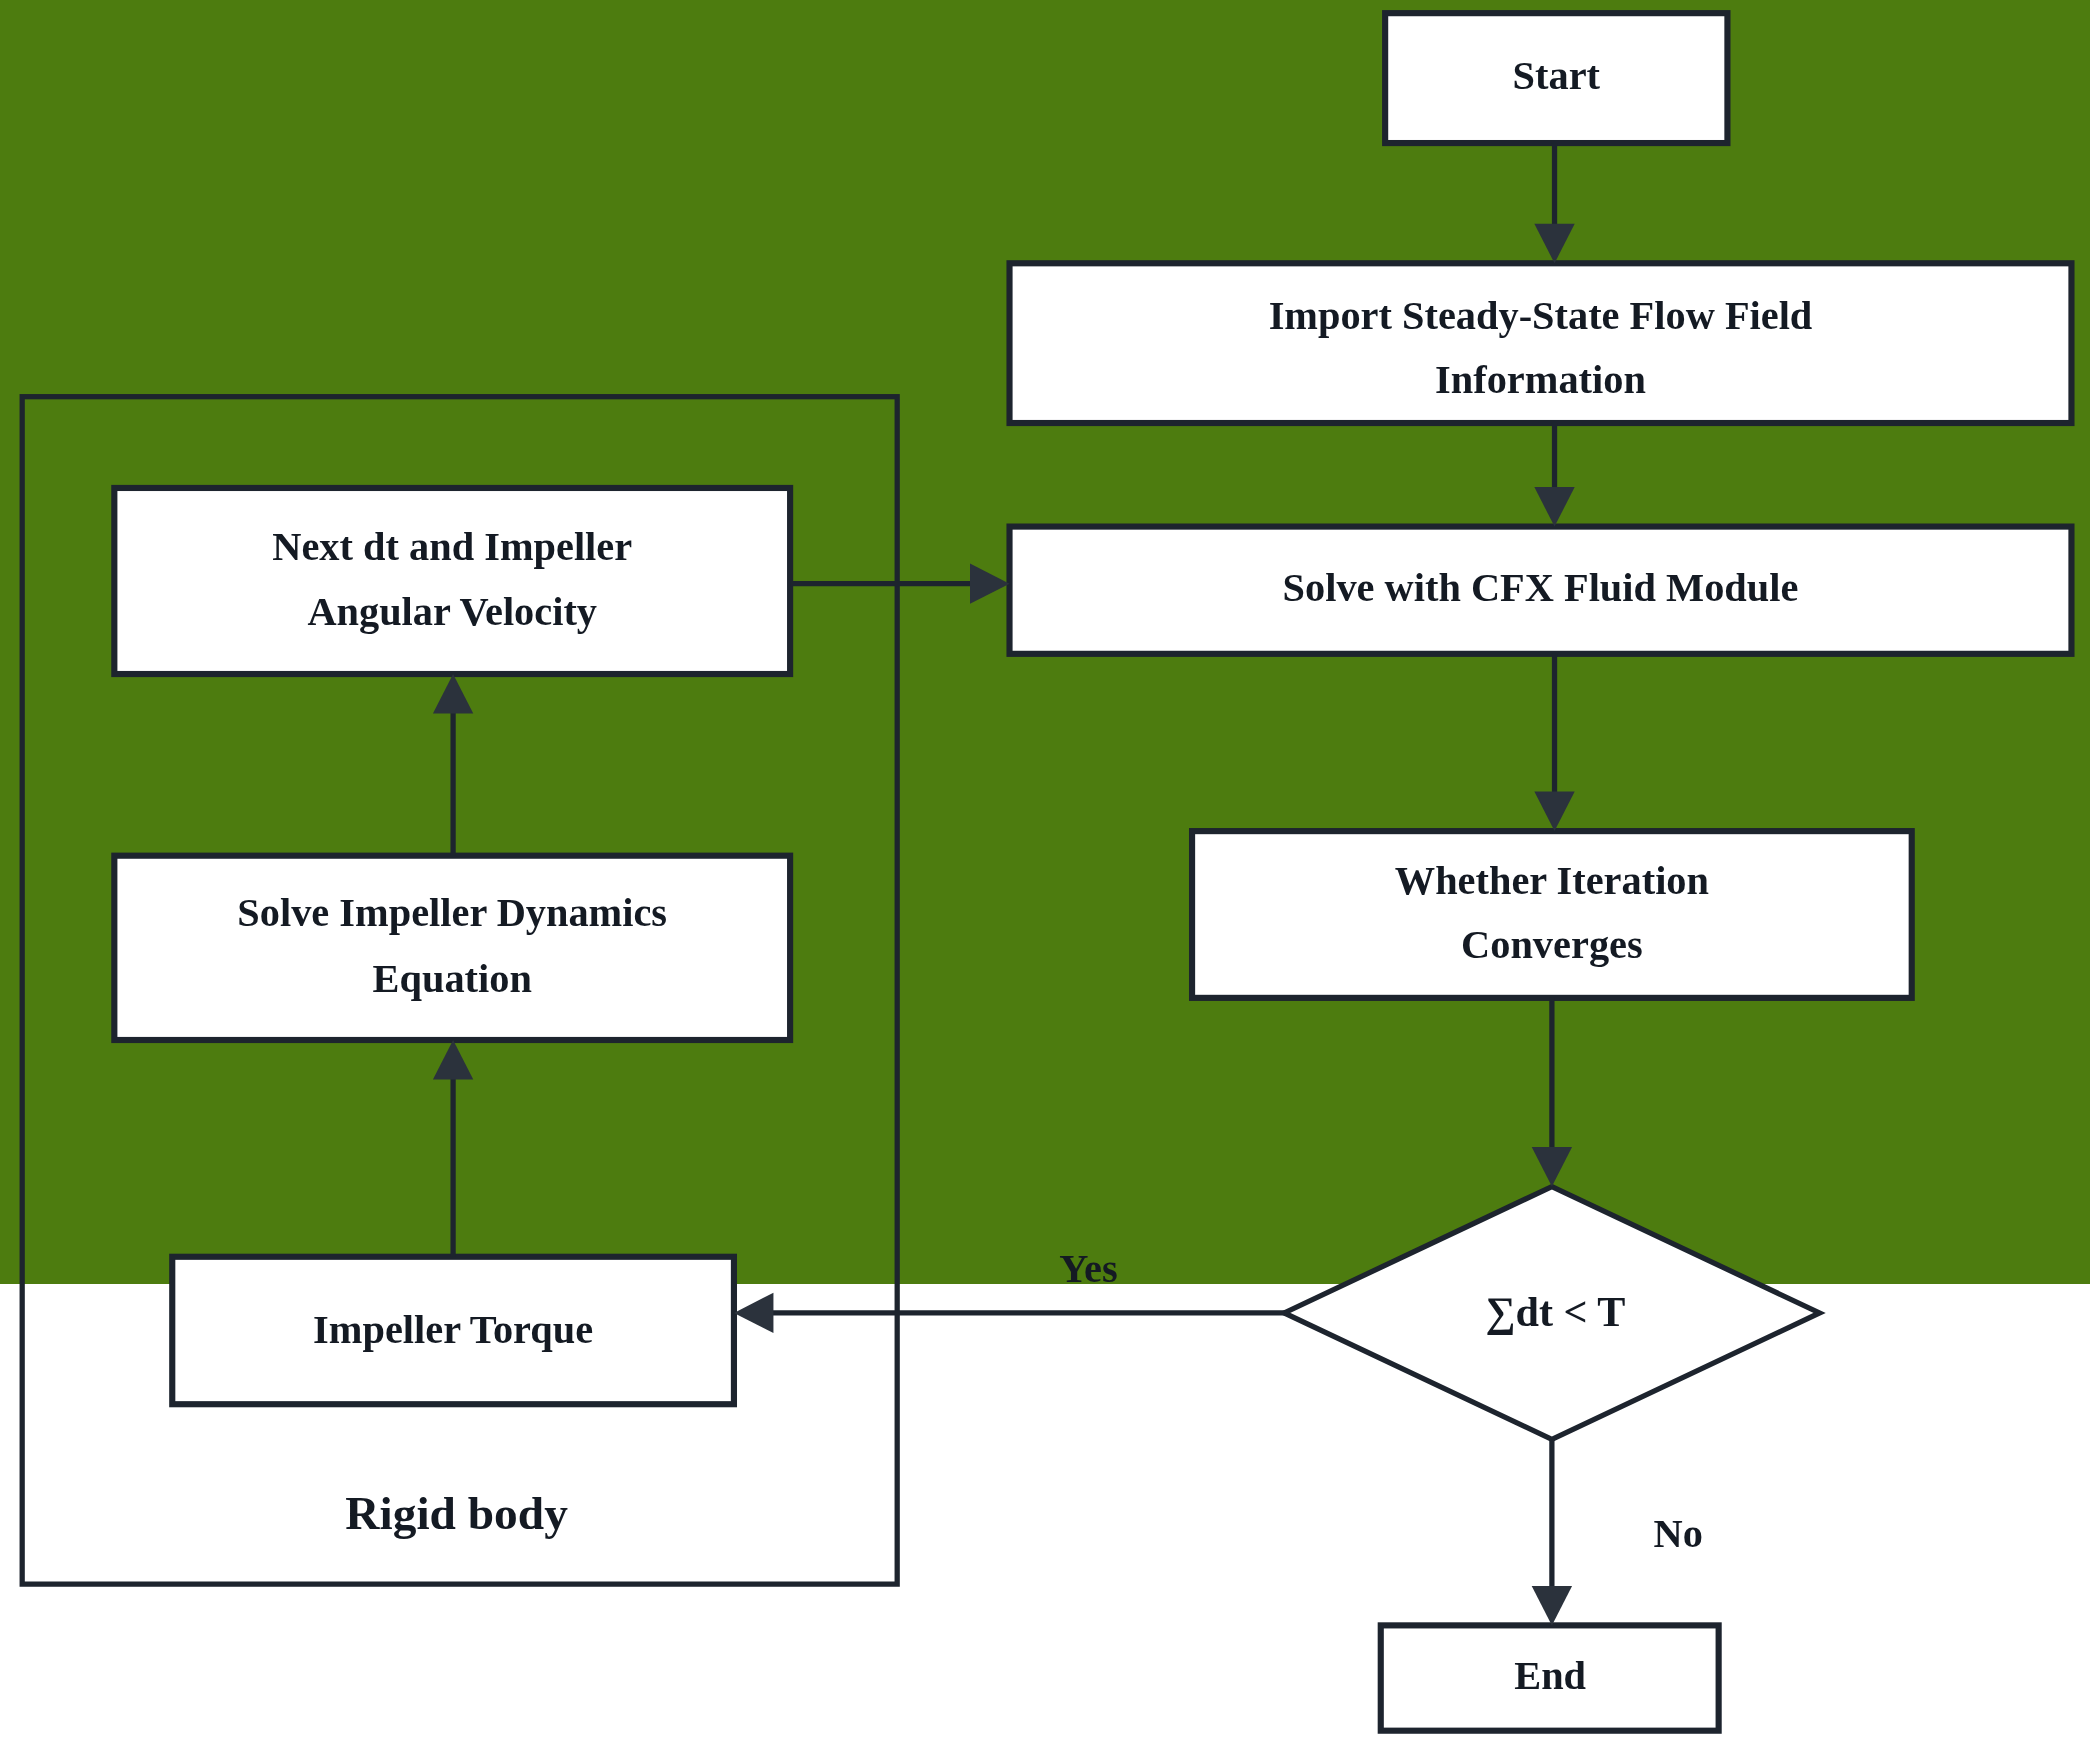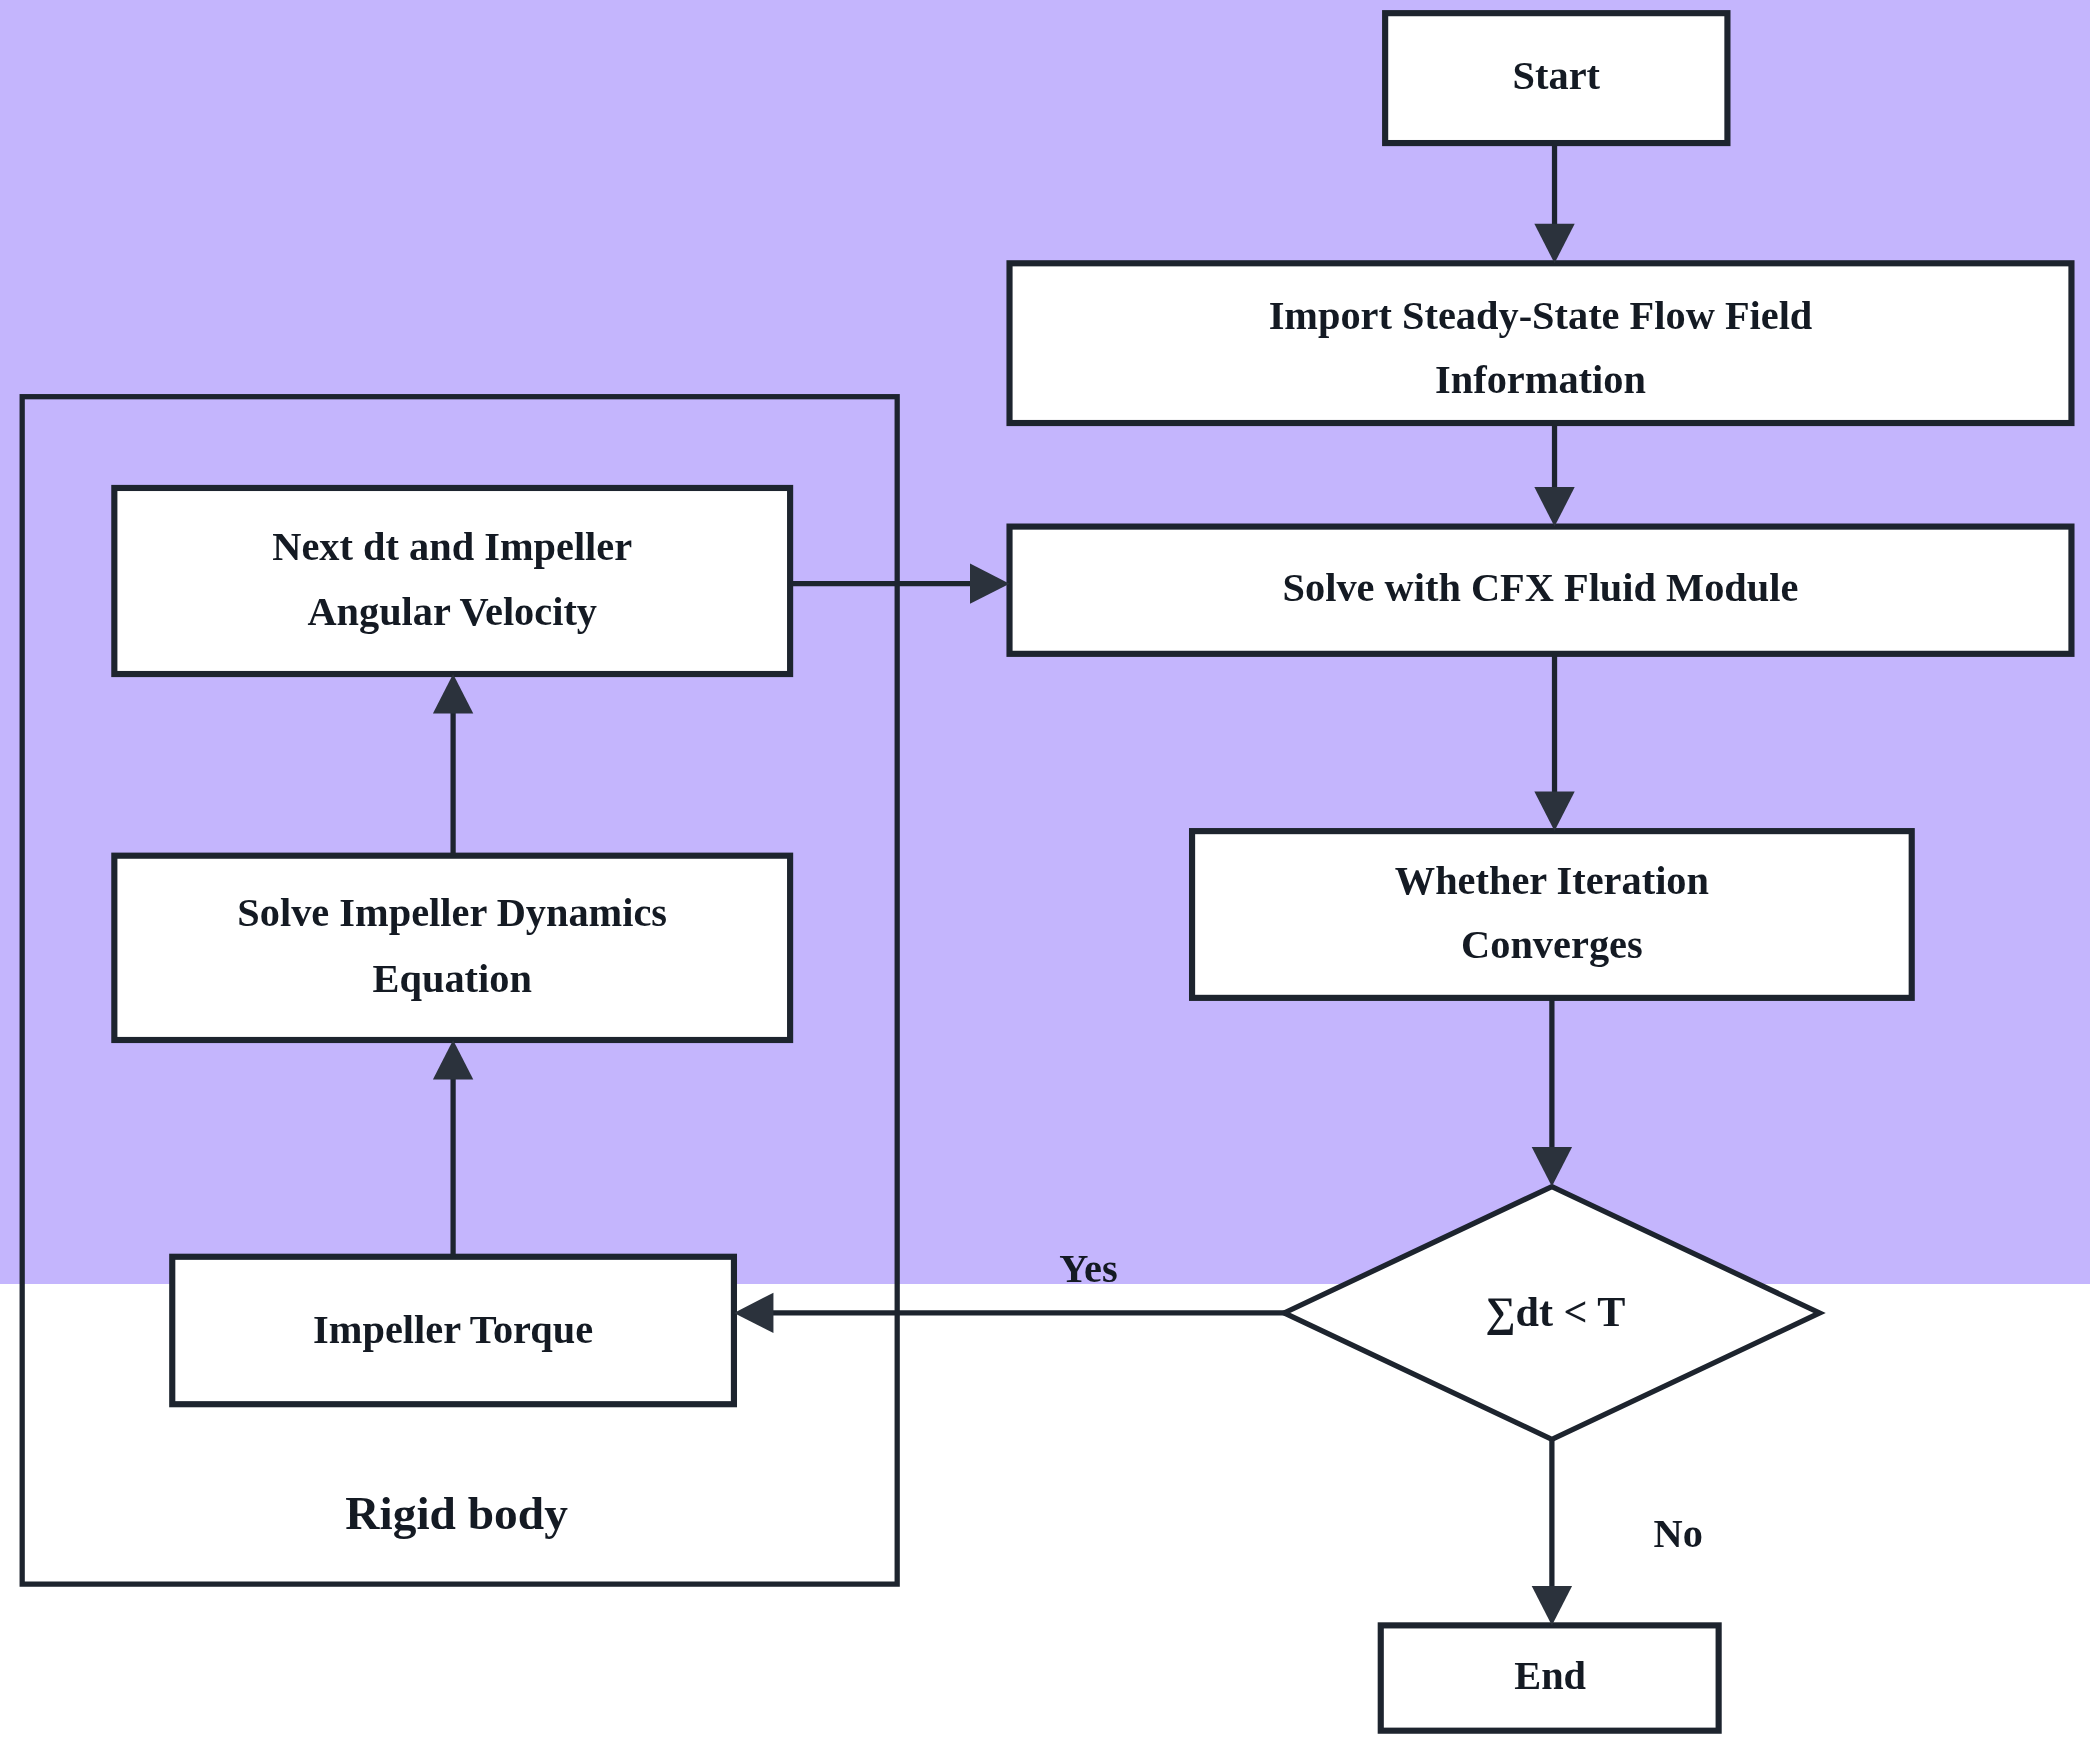--- a/index.html
+++ b/index.html
@@ -10,21 +10,21 @@
   body {
     width: 2091px;
     height: 1750px;
     font-family: "Liberation Serif", "DejaVu Serif", serif;
     overflow: hidden;
   }
   #flowchart-root {
     position: relative;
     width: 2091px;
     height: 1284px;
-    background: #c4b5fd;
+    background: #4d7c0f;
   }
   svg#diagram {
     position: absolute;
     top: 0;
     left: 0;
     width: 2091px;
     height: 1750px;
     display: block;
   }
   .node-rect {

